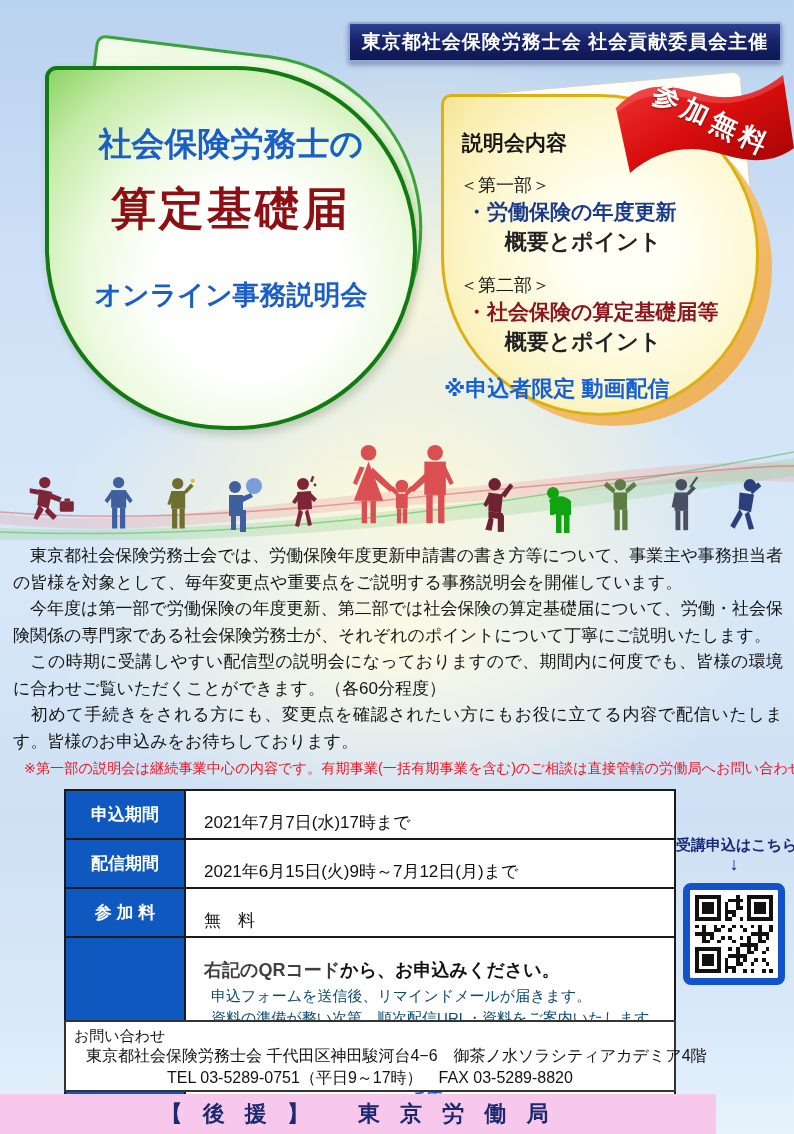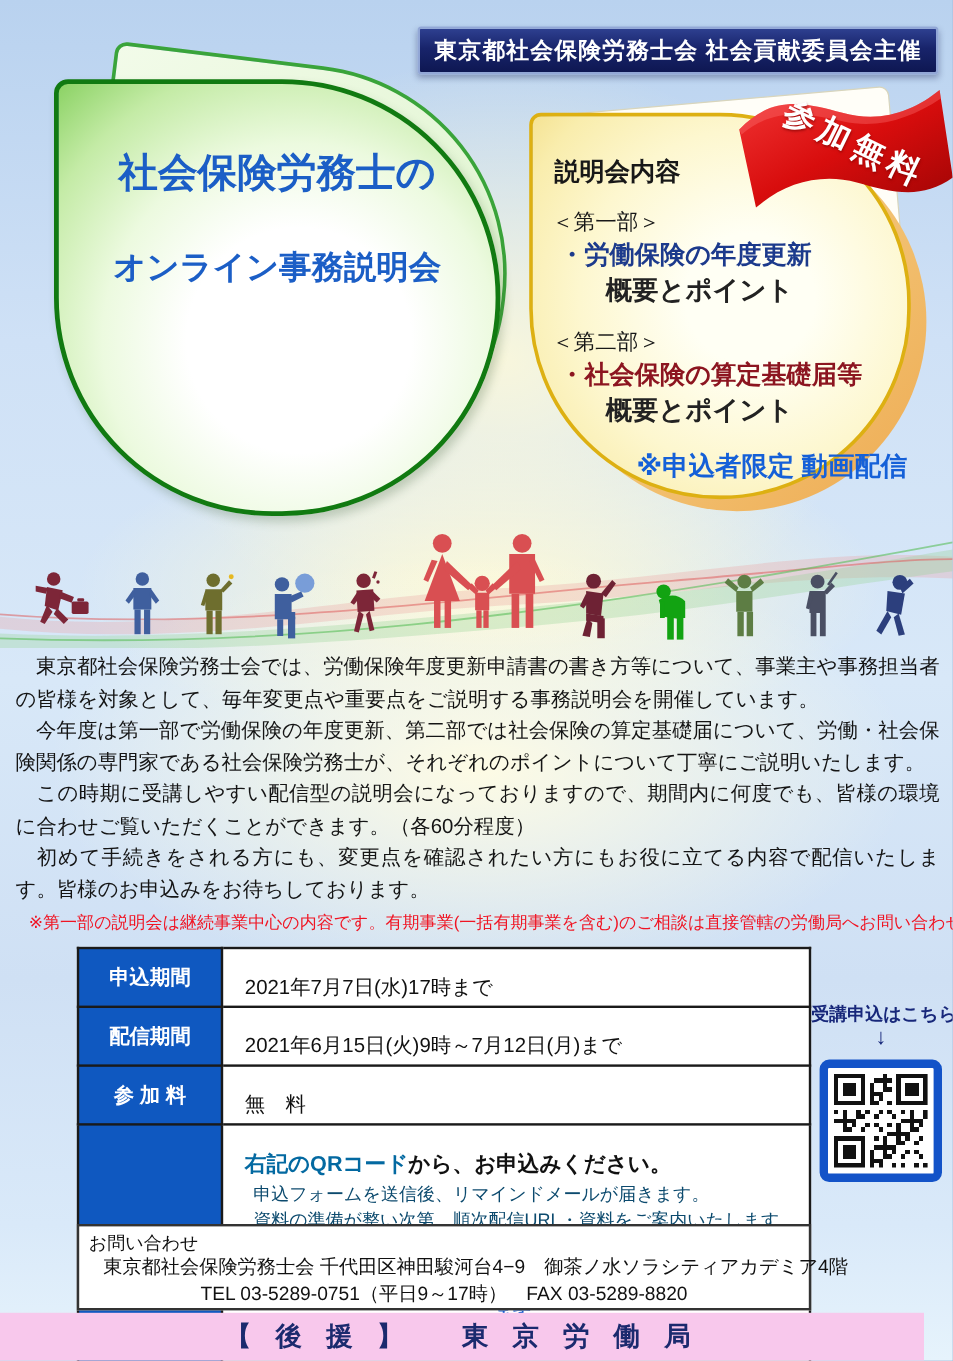--- a/index.html
+++ b/index.html
@@ -42,21 +42,21 @@
                    background:linear-gradient(135deg,#f7dd9a,#eeab52); }
   .bubble { position:absolute; left:441px; top:94px; width:318px; height:322px; z-index:4;
             border:3px solid #ddb012; border-radius:10px 160px 160px 160px;
             background:radial-gradient(circle at 58% 48%, #fffff4 22%, #fdf7cf 58%, #f9edad 84%, #f4e08d 100%); }
   .bubble .bh { font-size:21px; font-weight:bold; color:#181818; text-underline-offset:3px; margin:32px 0 0 18px; }
   .bubble .bl { font-size:18px; color:#181818; margin:16px 0 0 16px; }
   .bubble .bi { font-size:21px; font-weight:bold; margin:1px 0 0 22px; }
   .bubble .bi.navy { color:#1c3a8c; }
   .bubble .bi.maroon { color:#8c1520; }
   .bubble .bs { font-size:22px; font-weight:600; color:#222; text-align:center; margin:1px 34px 0 0; }
-  .bubble .bn { font-size:22px; font-weight:bold; color:#1560d8; text-align:right; margin-top:17px; }
+  .bubble .bn { font-size:22px; font-weight:bold; color:#1560d8; text-align:left; margin-top:17px; }
 
   
   .flag { position:absolute; left:610px; top:68px; width:186px; height:128px; z-index:7; }
   .flag svg { position:absolute; inset:0; }
   .flag .flag-text { position:absolute; left:38px; top:34px; transform:rotate(26deg);
                      color:#fff; font-size:27px; font-weight:bold; letter-spacing:5px; white-space:nowrap;
                      text-shadow:1px 1px 2px rgba(120,0,0,.6); }
 
   
   .people { position:absolute; left:0; top:434px; width:794px; height:106px; z-index:2; }
@@ -72,57 +72,58 @@
   .red-note { position:absolute; left:24px; top:759px; width:760px; font-size:14.2px; color:#f01423; z-index:2; white-space:nowrap; }
 
   
   table.info-table { position:absolute; left:64px; top:789px; width:612px; z-index:3;
                      border-collapse:collapse; background:#fff; }
   table.info-table th, table.info-table td { border:2px solid #1a1a1a; }
   table.info-table th { width:120px; background:#0f58c0; color:#fff; font-size:17px; font-weight:bold; text-align:center; }
   table.info-table td { font-size:17px; color:#111; padding:20px 8px 4px 18px; height:30px; }
   td.method { padding:8px 8px 10px 14px; vertical-align:top; }
   .m1 { font-size:18px; font-weight:bold; color:#111; margin-bottom:3px; }
-  .m1 .hl { color:#0369a1; }
+  .m1 .hl { color:#404040; }
   .m2 { font-size:15px; color:#0c4a6e; margin-left:7px; line-height:1.45; }
   .mw { font-size:15px; font-weight:bold; color:#1b5fd0; text-align:center; line-height:1.5; }
   .mw.first { margin-top:12px; }
 
   
   .contact { position:absolute; left:64px; top:1020px; width:612px; height:72px; z-index:3;
              background:#fff; border:2px solid #333; padding:5px 8px; }
   .contact .c0 { font-size:15px; color:#111; }
   .contact .c1 { font-size:16px; color:#111; margin-left:12px; white-space:nowrap; }
   .contact .c2 { font-size:16px; color:#111; text-align:center; margin-top:1px; }
 
   
   .qr-panel { position:absolute; left:676px; top:836px; width:116px; z-index:3; }
   .qr-label { font-size:15px; font-weight:bold; color:#17277a; text-align:center; white-space:nowrap; }
   .qr-arrow { font-size:18px; font-weight:bold; color:#17277a; text-align:center; line-height:1.1; }
   .qr-box { width:102px; height:102px; margin:8px auto 0; background:#fff; border:7px solid #1353c8; border-radius:8px; padding:5px; }
   .qr-box svg { width:100%; height:100%; display:block; }
 
   
-  .footer { position:absolute; left:0; top:1094px; width:770px; height:40px; z-index:5;
+  .footer { position:absolute; left:0; top:1094px; width:716px; height:40px; z-index:5;
             background:#f8c8ec; display:flex; align-items:center; justify-content:center; }
   .footer span { color:#1b2a6e; font-size:22px; font-weight:bold; letter-spacing:7px; }
 </style>
 </head>
 <body>
 
 <div class="page">
   <div class="glow"></div>
 
   <div class="banner">
     <span>東京都社会保険労務士会 社会貢献委員会主催</span>
   </div>
 
   <div class="leaf-back"></div>
   <div class="leaf">
     <div class="t1">社会保険労務士の</div>
+    <div class="t3">算定基礎届</div>
     <div class="t4">オンライン事務説明会</div>
   </div>
 
   <div class="sheet-back"></div>
   <div class="bubble-shadow"></div>
   <div class="bubble">
     <div class="bh">説明会内容</div>
     <div class="bl">＜第一部＞</div>
     <div class="bi navy">・労働保険の年度更新</div>
     <div class="bs">概要とポイント</div>
@@ -435,20 +436,20 @@
           <rect x="13" y="20" width="1" height="1" fill="#111"></rect>
           <rect x="15" y="20" width="1" height="1" fill="#111"></rect>
           <rect x="18" y="20" width="1" height="1" fill="#111"></rect>
           <rect x="20" y="20" width="1" height="1" fill="#111"></rect>
         </svg>
     </div>
   </div>
 
   <div class="contact">
     <div class="c0">お問い合わせ</div>
-    <div class="c1">東京都社会保険労務士会 千代田区神田駿河台4−9　御茶ノ水ソラシティアカデミア4階</div>
+    <div class="c1">東京都社会保険労務士会 千代田区神田駿河台4−6　御茶ノ水ソラシティアカデミア4階</div>
     <div class="c2">TEL 03-5289-0751（平日9～17時）　FAX 03-5289-8820</div>
   </div>
 
   <div class="footer">
     <span>【 後 援 】　 東 京 労 働 局</span>
   </div>
 </div>
 
 </body></html>

